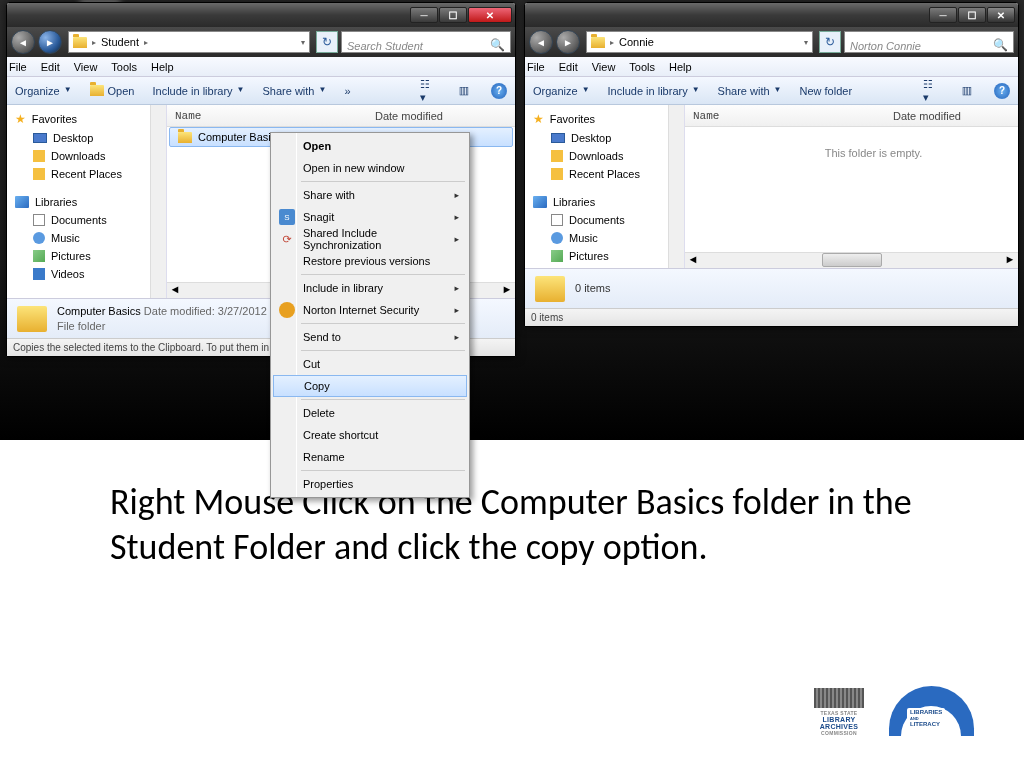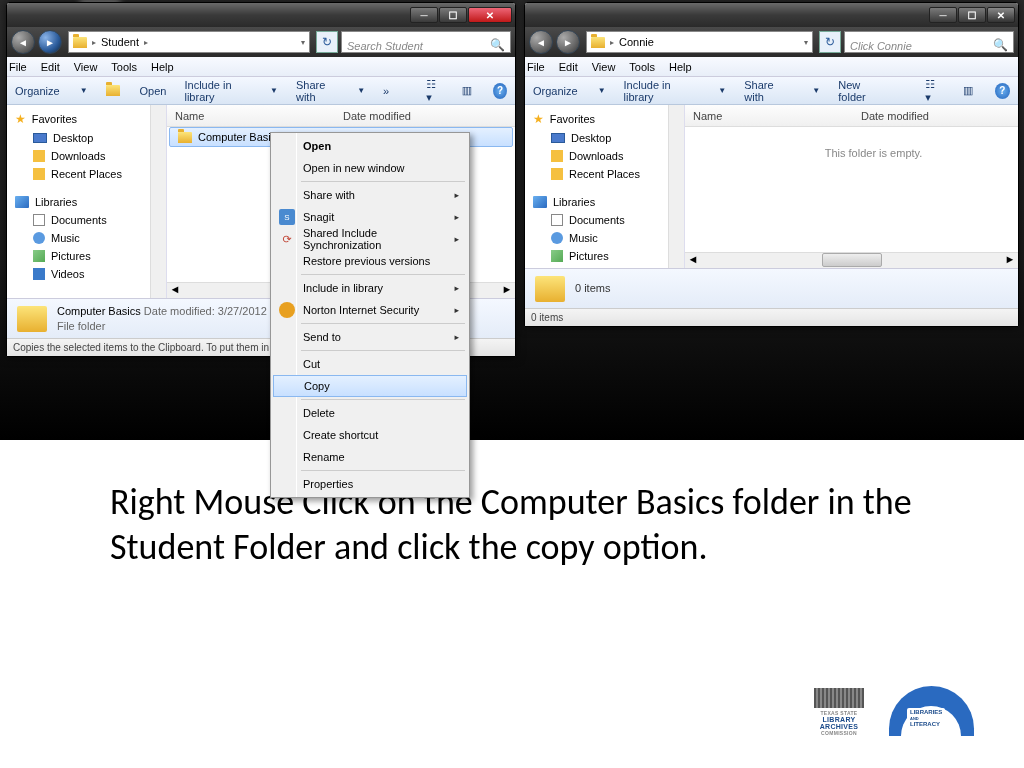--- a/index.html
+++ b/index.html
@@ -24,21 +24,21 @@
   .crumb { color: #000; }
   .crumb-arrow { color: #666; font-size: 8px; }
   .ref-btn { width: 22px; height: 22px; background: #e8f0fa; border: 1px solid #7a9; display: flex; align-items: center; justify-content: center; color: #2a5a9a; cursor: pointer; font-size: 12px; }
   .searchbox { width: 170px; height: 22px; background: #fff; border: 1px solid #888; display: flex; align-items: flex-end; justify-content: space-between; padding: 0 5px; color: #888; font-style: italic; }
   .search-ico { color: #5a8acc; font-style: normal; font-size: 12px; }
 
   .menubar { height: 20px; background: linear-gradient(180deg, #f8faff, #e8eef8); border-bottom: 1px solid #ccd; display: flex; align-items: center; padding: 0 2px; gap: 14px; }
   .menubar span { cursor: pointer; }
 
   .toolbar { height: 28px; background: linear-gradient(180deg, #f4f8ff, #dae6f5); border-bottom: 1px solid #b8c8dd; display: flex; align-items: center; padding: 0 8px; gap: 18px; color: #1a3a6a; }
-  .tool { display: flex; align-items: center; gap: 20px; cursor: pointer; }
+  .tool { display: flex; gap: 4px; cursor: pointer; }
   .tool .dd { font-size: 8px; }
   .tool-spacer { flex: 1; }
   .view-ico, .help-ico { width: 18px; height: 18px; display: flex; align-items: center; justify-content: center; border: 1px solid transparent; cursor: pointer; }
   .help-ico { background: radial-gradient(circle, #6ab0f0, #2a6ac0); border-radius: 50%; color: #fff; font-weight: bold; width: 16px; height: 16px; font-size: 10px; }
 
   .body { display: flex; height: calc(100% - 24px - 30px - 20px - 28px - 40px - 18px); }
   .explorer.right .body { height: calc(100% - 24px - 30px - 20px - 28px - 40px - 18px); }
 
   .sidebar { width: 160px; background: #fff; border-right: 1px solid #dde; padding: 4px 0; overflow: hidden; position: relative; }
   .sb-scroll { position: absolute; right: 0; top: 0; width: 16px; height: 100%; background: #f0f0f0; border-left: 1px solid #ddd; }
@@ -51,21 +51,21 @@
   .dl-ico { width: 12px; height: 12px; background: #f5c040; display: inline-block; position: relative; }
   .rec-ico { width: 12px; height: 12px; background: #f5c040; display: inline-block; }
   .doc-ico, .mus-ico, .pic-ico, .vid-ico { width: 12px; height: 12px; display: inline-block; }
   .doc-ico { background: #fff; border: 1px solid #888; }
   .mus-ico { background: #5a9ae0; border-radius: 50%; }
   .pic-ico { background: linear-gradient(135deg,#8c8,#5a5); }
   .vid-ico { background: #3a7aca; }
 
   .filepane { flex: 1; background: #fff; position: relative; }
   .colheaders { height: 22px; background: linear-gradient(180deg,#fdfdfd,#f0f0f0); border-bottom: 1px solid #ddd; display: flex; align-items: center; padding-left: 8px; color: #444; }
-  .colheaders .c1 { width: 168px; }
+  .colheaders .c1 { width: 200px; font-family: Liberation Mono, monospace; }
   .filerow { display: flex; align-items: center; padding: 3px 8px; gap: 6px; cursor: pointer; }
   .filerow.sel { background: linear-gradient(180deg,#e4f0ff,#c8e0ff); border: 1px solid #8ab8f0; border-radius: 2px; margin: 0 2px; }
   .filerow .name { width: 190px; }
   .filerow .date { color: #555; }
   .empty-msg { text-align: center; color: #888; padding: 20px; margin-left: 44px; }
   .fp-scroll { position: absolute; bottom: 0; left: 0; right: 0; height: 16px; background: #f0f0f0; border-top: 1px solid #ddd; display: flex; }
   .fp-scroll .thumb { width: 60px; height: 14px; background: linear-gradient(180deg,#eee,#ccc); border: 1px solid #aaa; border-radius: 2px; margin: 0 auto; }
 
   .details { height: 40px; background: linear-gradient(180deg,#f4f8ff,#e4ecf8); border-top: 1px solid #ccd; display: flex; align-items: center; padding: 0 10px; gap: 10px; }
   .details .big-folder { width: 30px; height: 26px; background: linear-gradient(180deg,#fce47a,#e8b030); border-radius: 2px; }
@@ -237,21 +237,21 @@
     <div class="navbtn dis">►</div>
     <div class="addressbar">
       <span class="folder-ico"></span>
       <span class="crumb-arrow">▸</span>
       <span class="crumb">Connie</span>
       <span style="flex:1"></span>
       <span class="crumb-arrow">▾</span>
     </div>
     <div class="ref-btn">↻</div>
     <div class="searchbox">
-      <span>Click Connie</span>
+      <span>Norton Connie</span>
       <span class="search-ico">🔍</span>
     </div>
   </div>
   <div class="menubar">
     <span>File</span>
     <span>Edit</span>
     <span>View</span>
     <span>Tools</span>
     <span>Help</span>
   </div>

